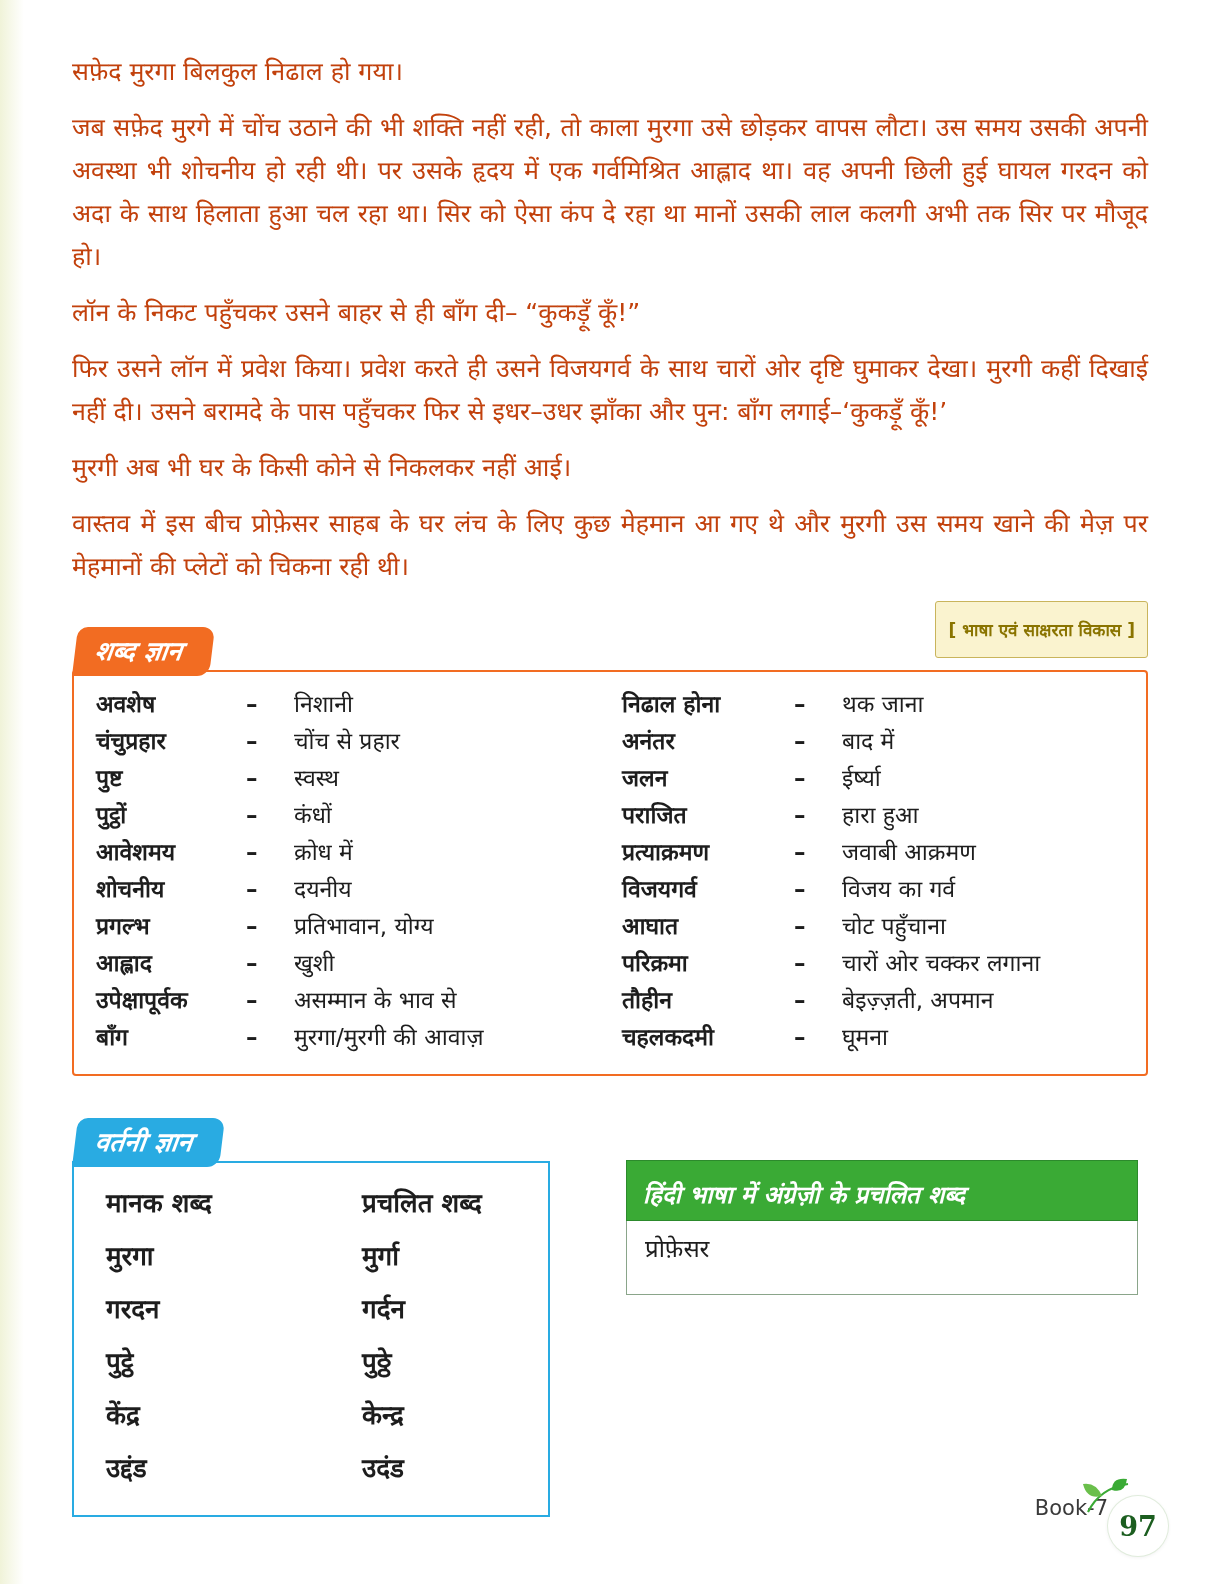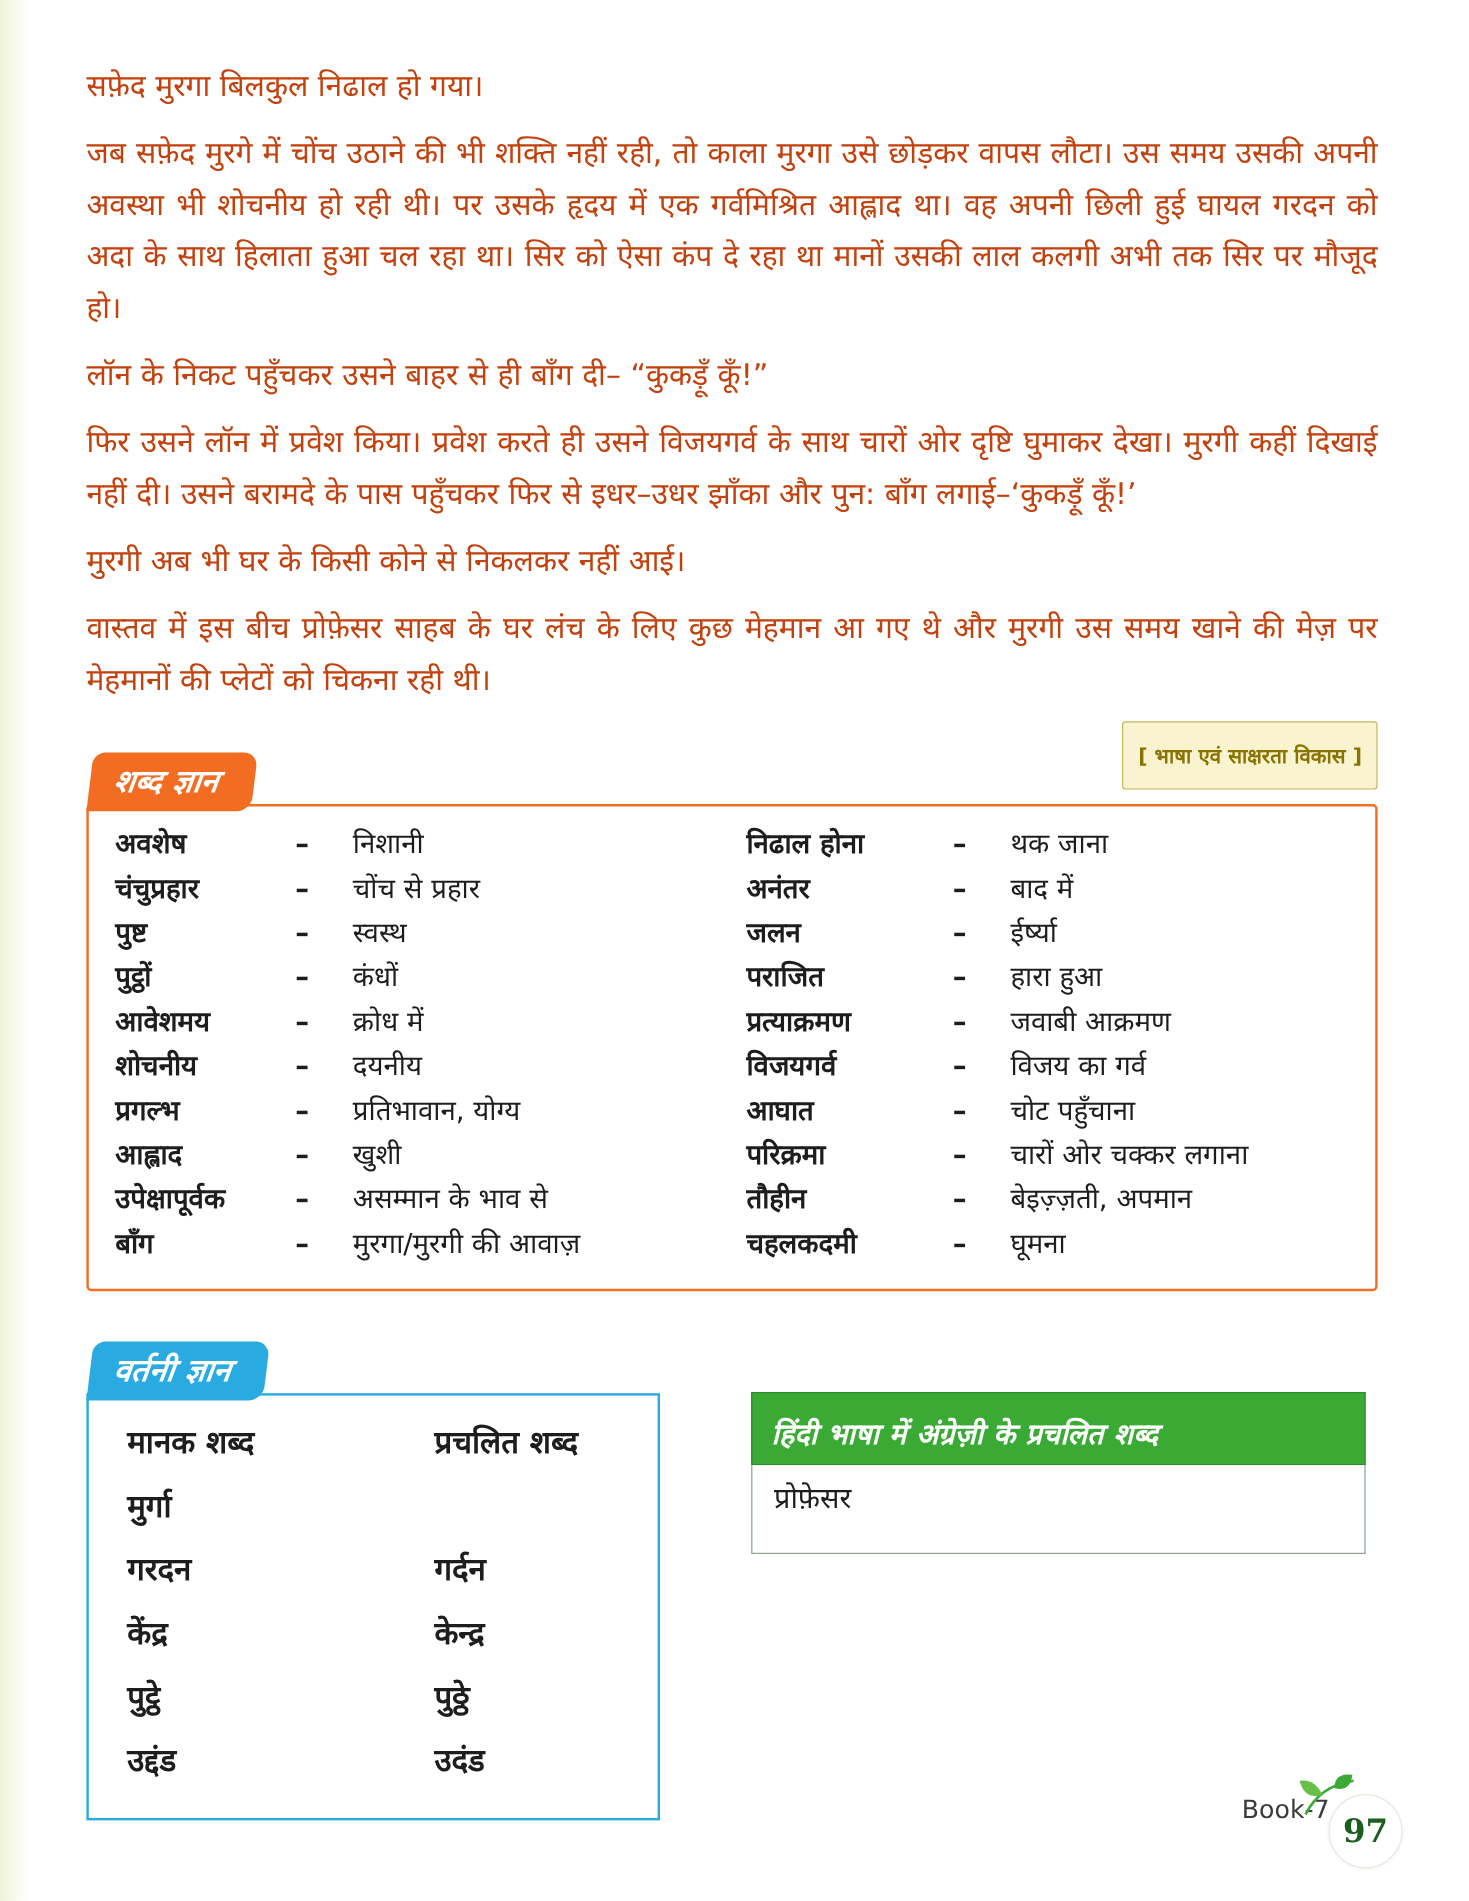--- a/index.html
+++ b/index.html
@@ -230,33 +230,34 @@
     <div class="section-vartani">
       <div class="tab tab-cyan">
         <span class="tab-text">वर्तनी ज्ञान</span>
       </div>
       <div class="spell-box">
         <div class="sp-row">
           <span class="c1">मानक शब्द</span>
           <span class="c2">प्रचलित शब्द</span>
         </div>
         <div class="sp-row">
+            <span class="c1">मुरगा</span>
             <span class="c2">मुर्गा</span>
           </div>
         <div class="sp-row">
             <span class="c1">गरदन</span>
             <span class="c2">गर्दन</span>
           </div>
         <div class="sp-row">
+            <span class="c1">पुट्ठे</span>
+            <span class="c2">पुठ्ठे</span>
+          </div>
+        <div class="sp-row">
             <span class="c1">केंद्र</span>
             <span class="c2">केन्द्र</span>
-          </div>
-        <div class="sp-row">
-            <span class="c1">पुट्ठे</span>
-            <span class="c2">पुठ्ठे</span>
           </div>
         <div class="sp-row">
             <span class="c1">उद्दंड</span>
             <span class="c2">उदंड</span>
           </div>
       </div>
     </div>
 
     <div class="section-english">
       <div class="eng-header">हिंदी भाषा में अंग्रेज़ी के प्रचलित शब्द</div>

